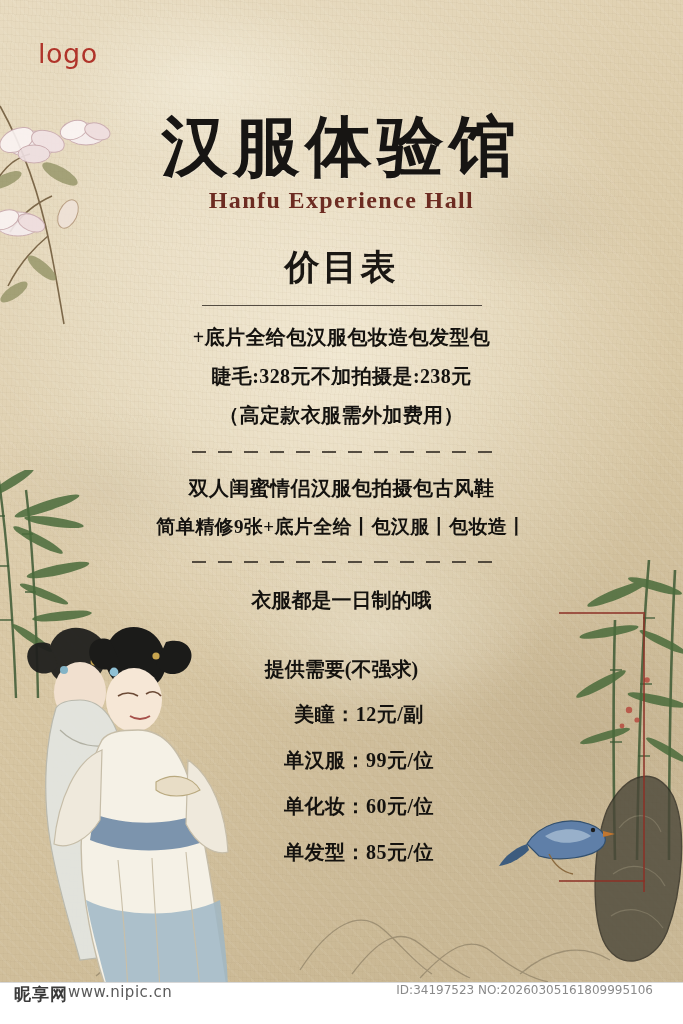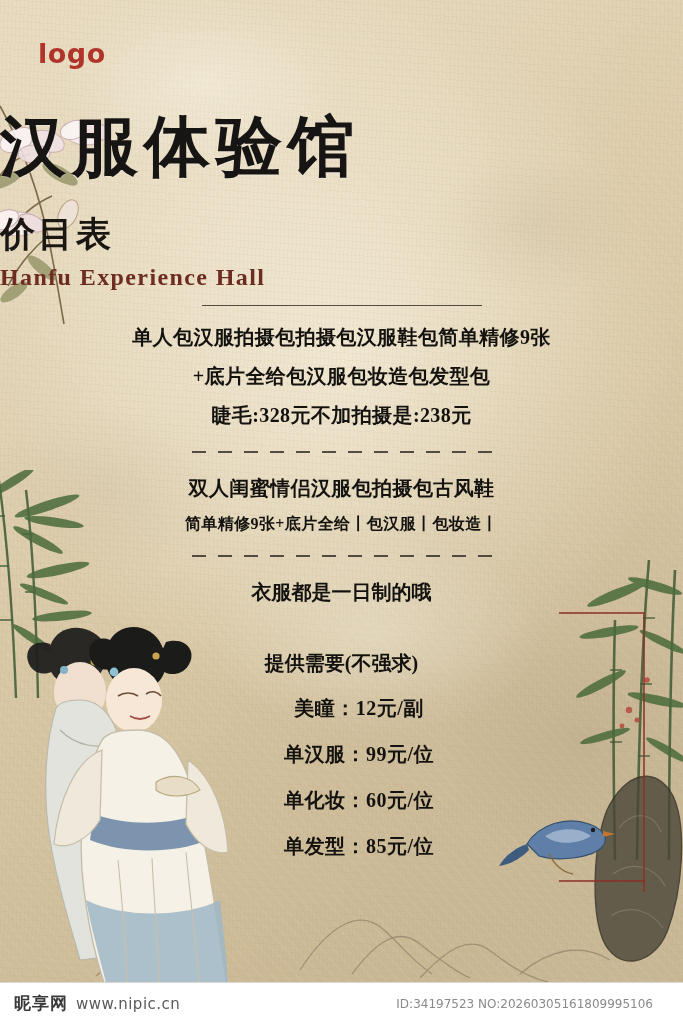--- a/index.html
+++ b/index.html
@@ -40,28 +40,28 @@
       radial-gradient(ellipse 30% 18% at 85% 72%, rgba(120,98,64,0.09), rgba(0,0,0,0) 70%);
     pointer-events: none;
   }
 
   .layer { position: absolute; }
 
   
   #logo {
     left: 38px; top: 38px;
     font-family: "DejaVu Sans", sans-serif;
-    font-size: 27px; font-weight: 700;
+    font-size: 27px; font-weight: 400;
     color: #b0342a;
     letter-spacing: 0.5px;
     z-index: 6;
   }
 
   
-  #title-block { left: 0; top: 112px; width: 683px; text-align: left; z-index: 6; }
+  #title-block { left: 0; top: 112px; width: 683px; text-align: center; z-index: 6; }
   #main-title {
     font-family: "DejaVu Sans", sans-serif;
     font-weight: 700;
     font-size: 66px;
     letter-spacing: 6px;
     color: #171513;
     line-height: 1.05;
     text-shadow: 0 1px 0 rgba(255,255,255,0.25);
   }
   #sub-title {
@@ -106,23 +106,23 @@
     z-index: 6;
   }
   .pkg-line {
     font-family: "Liberation Serif", serif;
     font-weight: 700;
     font-size: 20px;
     color: #14120f;
     line-height: 1.95;
     letter-spacing: 0.4px;
   }
-  .pkg-line.small { font-size: 16px; }
+  .pkg-line.small { font-size: 19px; }
   .note-line {
-    font-family: Liberation Mono, monospace;
+    font-family: Liberation Sans, sans-serif;
     font-weight: 700;
     font-size: 20px;
     color: #14120f;
     line-height: 2.1;
     text-align: center;
   }
 
   
   #extras { margin-top: 26px; }
   #extras-title {
@@ -157,32 +157,32 @@
     background: #8c3026;
     opacity: 0.75;
     z-index: 4;
   }
 
   
   #bottom-bar {
     left: 0; bottom: 0; width: 683px; height: 42px;
     background: #ffffff;
     border-top: 1px solid #d8d8d8;
-    display: flex; align-items: center;
+    display: flex; 
     z-index: 10;
   }
   #wm-logo {
     margin-left: 14px;
     font-family: "DejaVu Sans", sans-serif;
     font-size: 17px; font-weight: 700;
     color: #3a3a3a;
     letter-spacing: 1px;
   }
   #wm-url {
-    margin-left: 8px;
+    margin-left: 0;
     font-family: "DejaVu Sans", sans-serif;
     font-size: 15px;
     color: #5a5a5a;
     letter-spacing: 0.5px;
   }
   #wm-id {
     margin-left: auto; margin-right: 30px;
     font-family: "DejaVu Sans", sans-serif;
     font-size: 12px;
     color: #8a8a8a;
@@ -366,31 +366,31 @@
       <path d="M420 126 C 448 96, 470 82, 492 100 C 512 116, 530 126, 548 130"></path>
       <path d="M96 124 C 128 96, 158 86, 184 104"></path>
       <path d="M520 122 C 548 98, 580 90, 610 108"></path>
     </g>
   </svg>
 
   <div class="layer" id="logo">logo</div>
 
   <div class="layer" id="title-block">
     <div id="main-title">汉服体验馆</div>
+    <div id="sub-title">Hanfu Experience Hall</div>
     <div id="price-title">价目表</div>
-    <div id="sub-title">Hanfu Experience Hall</div>
     <div class="rule"></div>
   </div>
 
   <div id="content">
 
     <div>
-      <div class="pkg-line">单人包汉服拍摄包拍摄包汉服鞋包简单精修9张</div>
       <div class="pkg-line">+底片全给包汉服包妆造包发型包</div>
       <div class="pkg-line">睫毛:328元不加拍摄是:238元</div>
+      <div class="pkg-line">（高定款衣服需外加费用）</div>
     </div>
 
     <div class="dash-rule"></div>
 
     <div>
       <div class="pkg-line">双人闺蜜情侣汉服包拍摄包古风鞋</div>
       <div class="pkg-line small">简单精修9张+底片全给丨包汉服丨包妆造丨</div>
     </div>
 
     <div class="dash-rule"></div>

